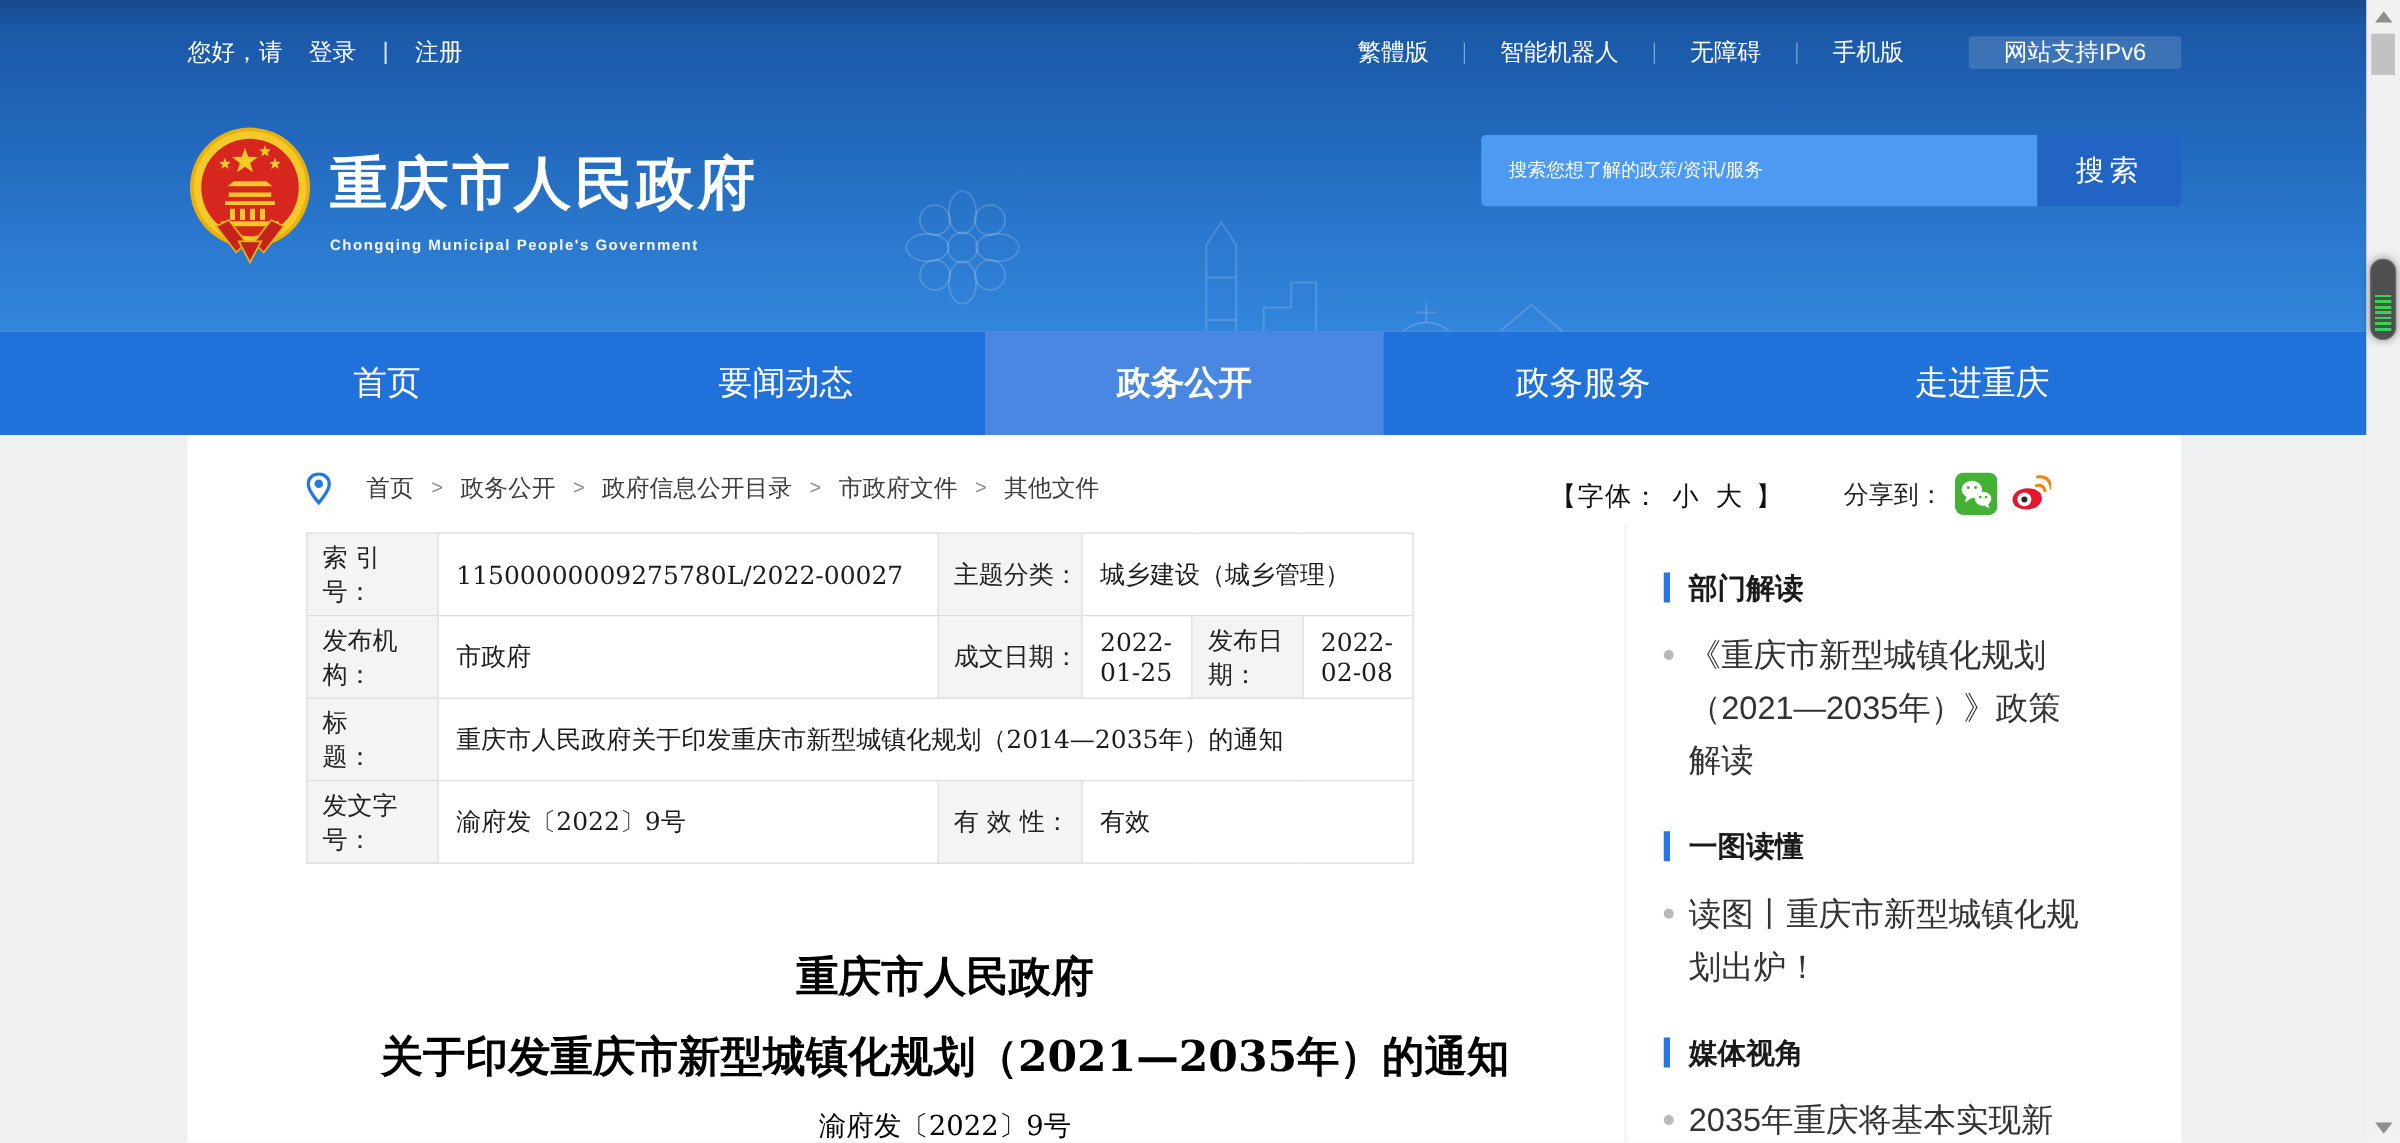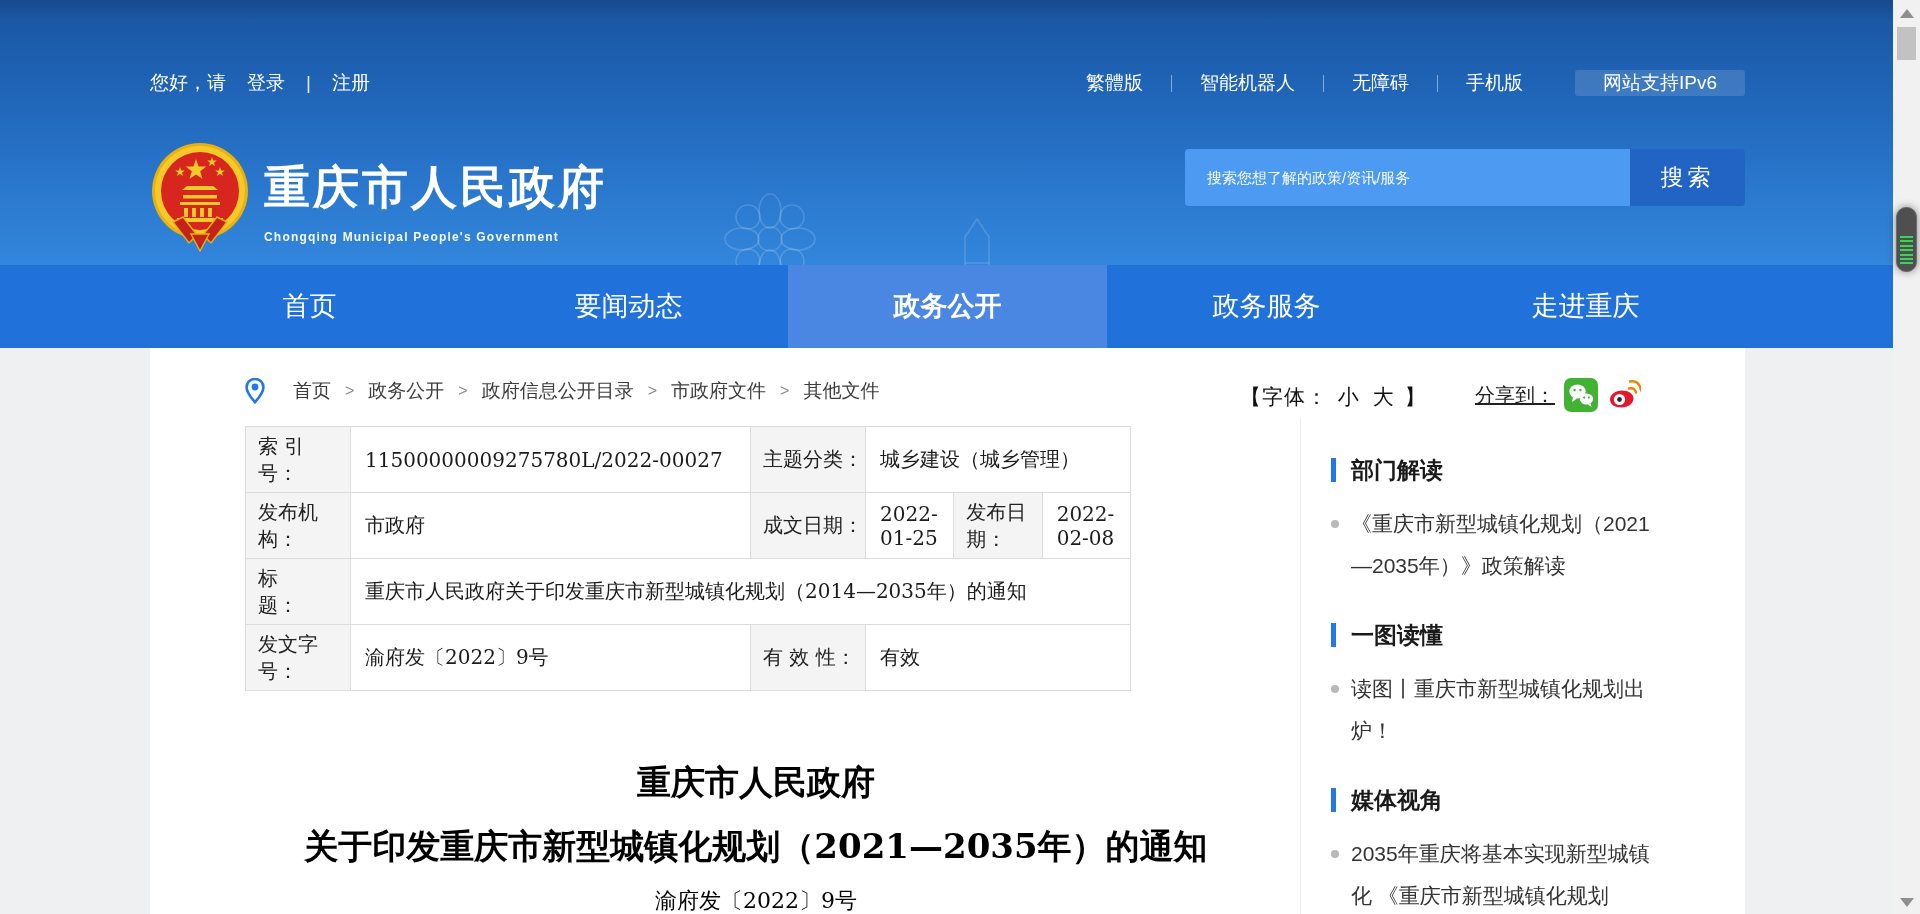--- a/index.html
+++ b/index.html
@@ -7,21 +7,21 @@
   body { font-family:"Liberation Sans", sans-serif; background:#eef0f2; position:relative; }
   a { text-decoration:none; color:inherit; cursor:pointer; }
 
   .page { position:relative; width:1920px; height:914px; }
 
   
   .hero { position:absolute; left:0; top:0; width:1920px; height:265px;
           background:linear-gradient(180deg,#17498c 0%, #1b58a6 8%, #2065b8 35%, #2b7ad0 75%, #3286db 100%); }
   .topbar { height:78px; }
   .topbar-inner { width:1595px; margin-left:150px; height:100%; display:flex; align-items:center;
-                  justify-content:space-between; color:#fff; font-size:19px; padding-top:6px;margin-top:41px; }
+                  justify-content:space-between; color:#fff; font-size:19px; padding-top:6px; }
   .topbar-left { display:flex; align-items:center; gap:21px; }
   .topbar-left .divider { opacity:.85; }
   .topbar-right { display:flex; align-items:center; gap:0; }
   .topbar-right a { padding:0 28px; }
   .vsep { width:1px; height:17px; background:rgba(255,255,255,.45); }
   .ipv6-badge { margin-left:24px; background:rgba(255,255,255,.14); padding:9px 18px; border-radius:3px; }
 
   .header-main { position:relative; height:187px; }
   .emblem { position:absolute; left:150px; top:20px; width:100px; height:114px; cursor:pointer; }
   .titles { position:absolute; left:264px; top:38px; color:#fff; }
@@ -49,21 +49,21 @@
   .card { position:absolute; left:150px; top:0; width:1595px; height:566px; background:#fff; overflow:hidden; }
 
   .breadcrumb-row { position:absolute; left:0; top:30px; width:100%; height:38px; }
   .breadcrumb { position:absolute; left:95px; top:0; display:flex; align-items:center; gap:14px;
                 font-size:19px; color:#3d3d3d; }
   .pin { width:20px; height:26px; margin-right:14px; display:inline-block; }
   .bc-sep { color:#8a8a8a; font-size:16px; }
   .font-widget { position:absolute; left:1090px; top:5px; font-size:21px; color:#111; letter-spacing:1px; }
   .font-widget a { margin:0 3px; }
   .share { position:absolute; left:1325px; top:0; display:flex; align-items:center; gap:9px;
-           font-size:20px; color:#222;text-decoration:underline; }
+           font-size:20px; color:#222; }
   .share .sicon { width:34px; height:34px; display:inline-block; cursor:pointer; }
 
   
   .doc-table { position:absolute; left:95px; top:78px; width:886px; border-collapse:collapse;
                font-family:"DejaVu Serif","Liberation Serif",serif; font-size:20px; color:#1c1c1c;
                table-layout:fixed; }
   .doc-table td { border:1px solid #dcdcdc; height:66px; padding-left:14px; }
   .doc-table td.lbl { background:#f4f4f4; width:105px; padding-left:12px; color:#222; }
   .doc-table td.w-val1 { width:400px; }
   .doc-table td.w-lbl2 { width:115px; }
@@ -77,21 +77,21 @@
   .doc-number { font-size:22px; margin-top:18px; }
 
   
   .sidebar { position:absolute; left:1150px; top:70px; width:430px; height:496px;
              border-left:1px solid #ececec; padding:37px 0 0 30px; }
   .side-section { margin-bottom:33px; }
   .sec-head { display:flex; align-items:center; height:30px; margin-bottom:18px; }
   .sec-bar { width:5px; height:24px; background:#2577e8; margin-right:15px; }
   .sec-head h3 { font-size:23px; color:#1a1a1a; font-weight:bold; }
   .side-item { position:relative; width:332px; padding-left:20px; margin-left:0;
-               font-size:21px; line-height:42px; color:#333; display:block; }
+               font-size:26px; line-height:42px; color:#333; display:block; }
   .side-item .dot { position:absolute; left:0; top:17px; width:8px; height:8px; border-radius:50%;
                     background:#b9b9b9; }
 
   
   .scrollbar { position:absolute; right:0; top:0; width:27px; height:914px; background:#f1f1f1; z-index:20; }
   .sb-arrow { position:absolute; left:7px; width:0; height:0; border-left:7px solid transparent;
               border-right:7px solid transparent; cursor:pointer; }
   .sb-arrow.up { top:9px; border-bottom:9px solid #8f8f8f; }
   .sb-arrow.down { bottom:7px; border-top:9px solid #8f8f8f; }
   .sb-thumb { position:absolute; left:4px; top:27px; width:19px; height:33px; background:#c2c2c2; cursor:pointer; }

